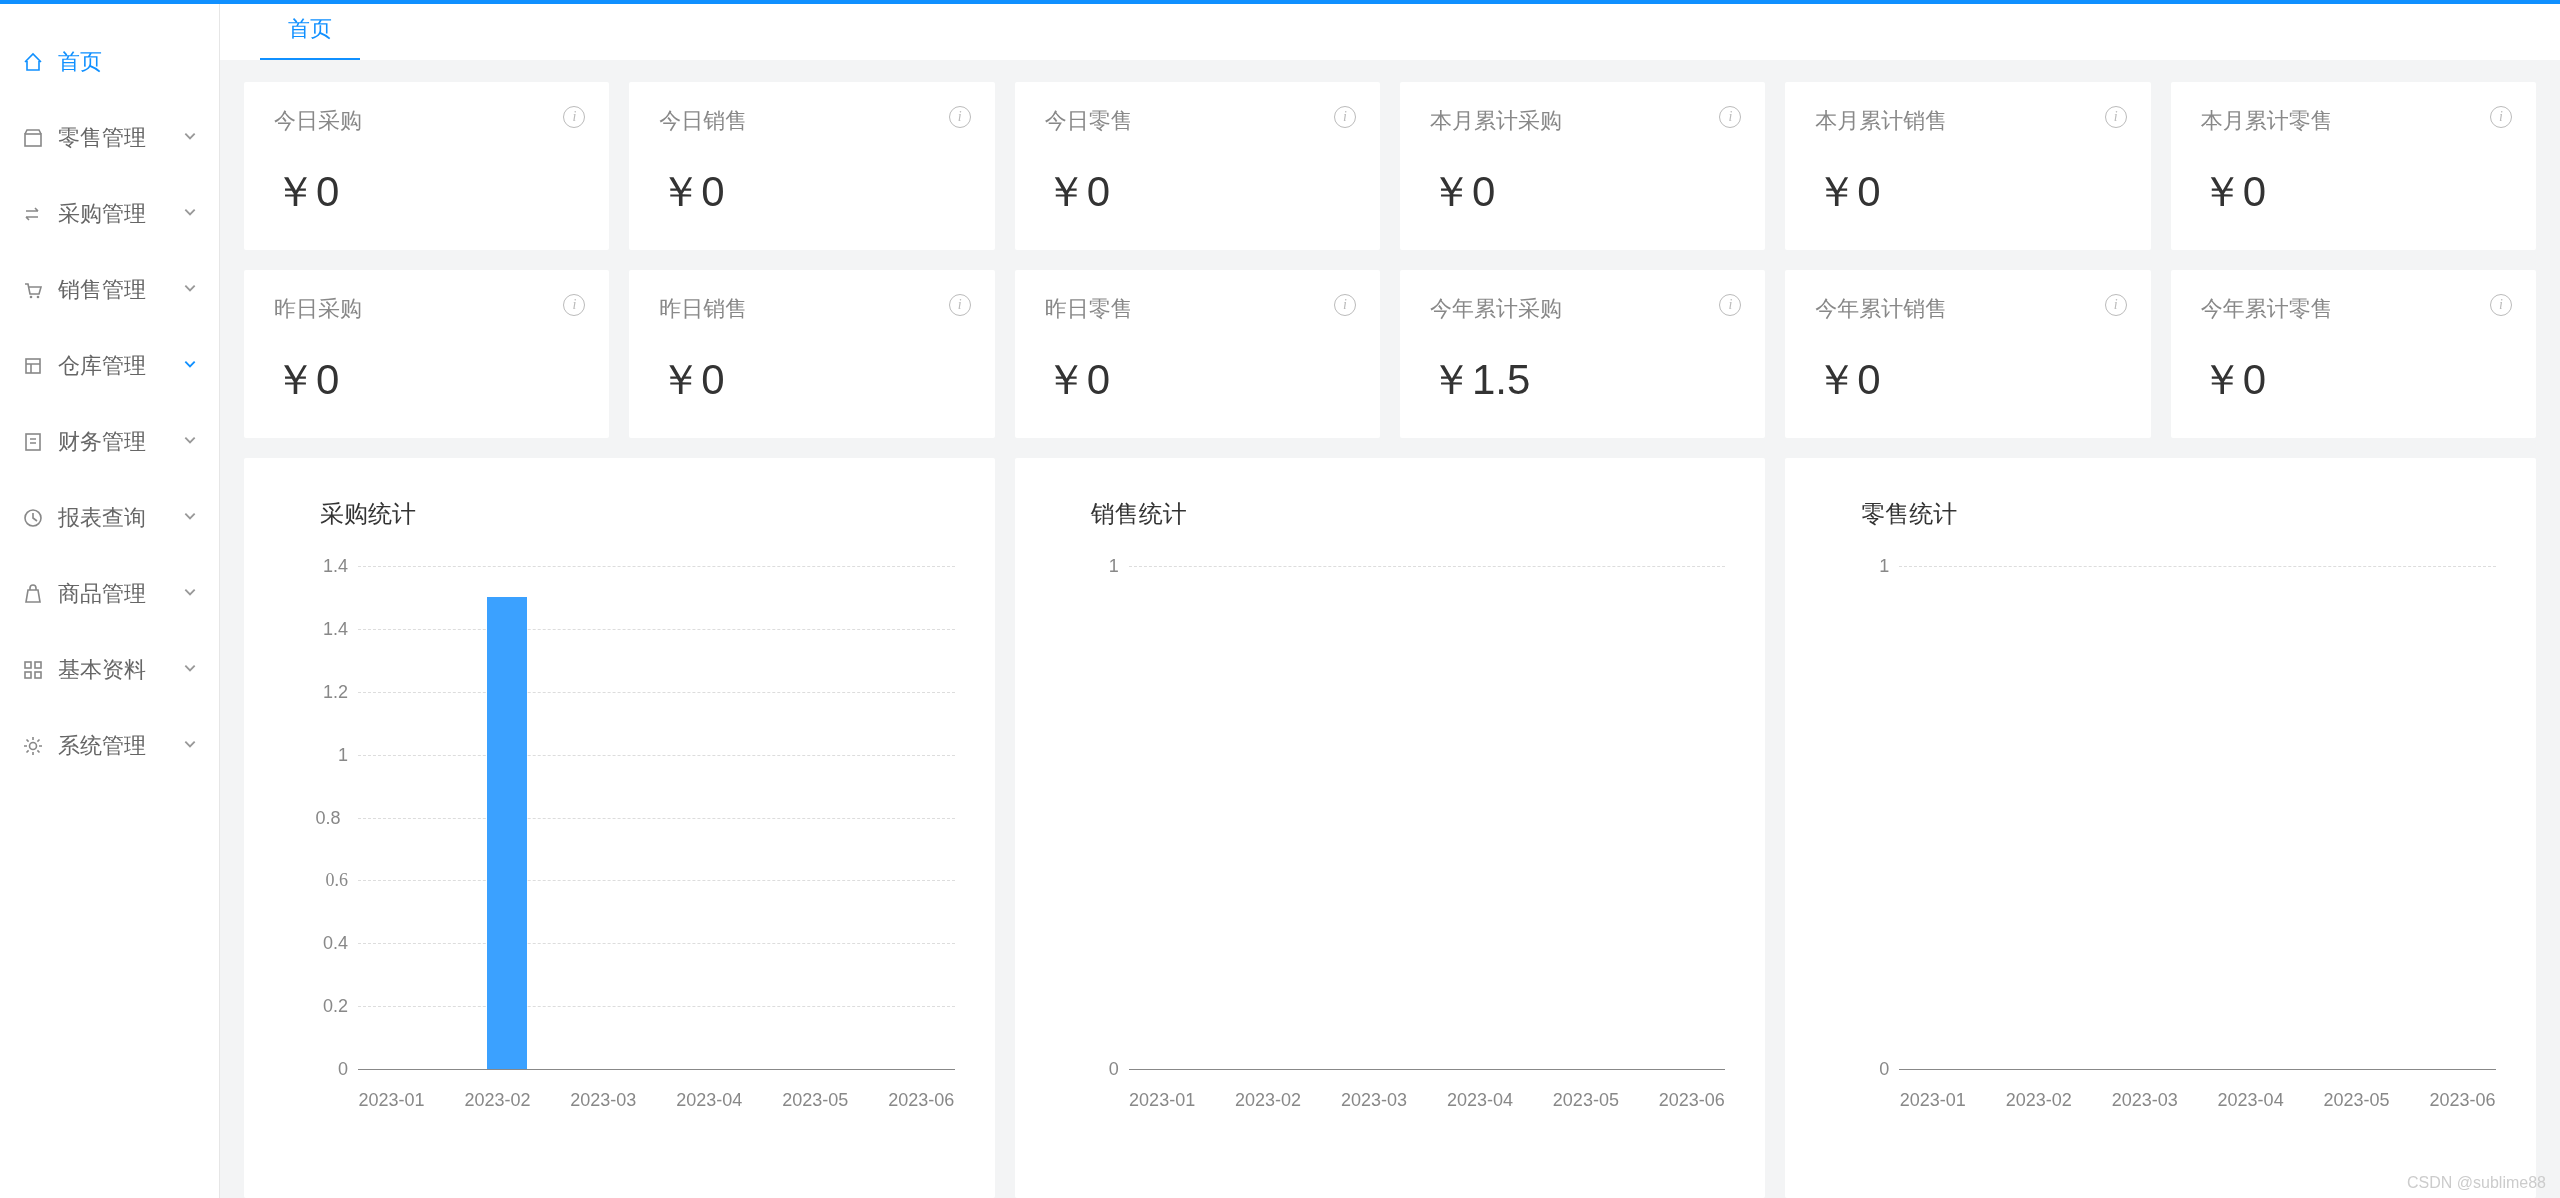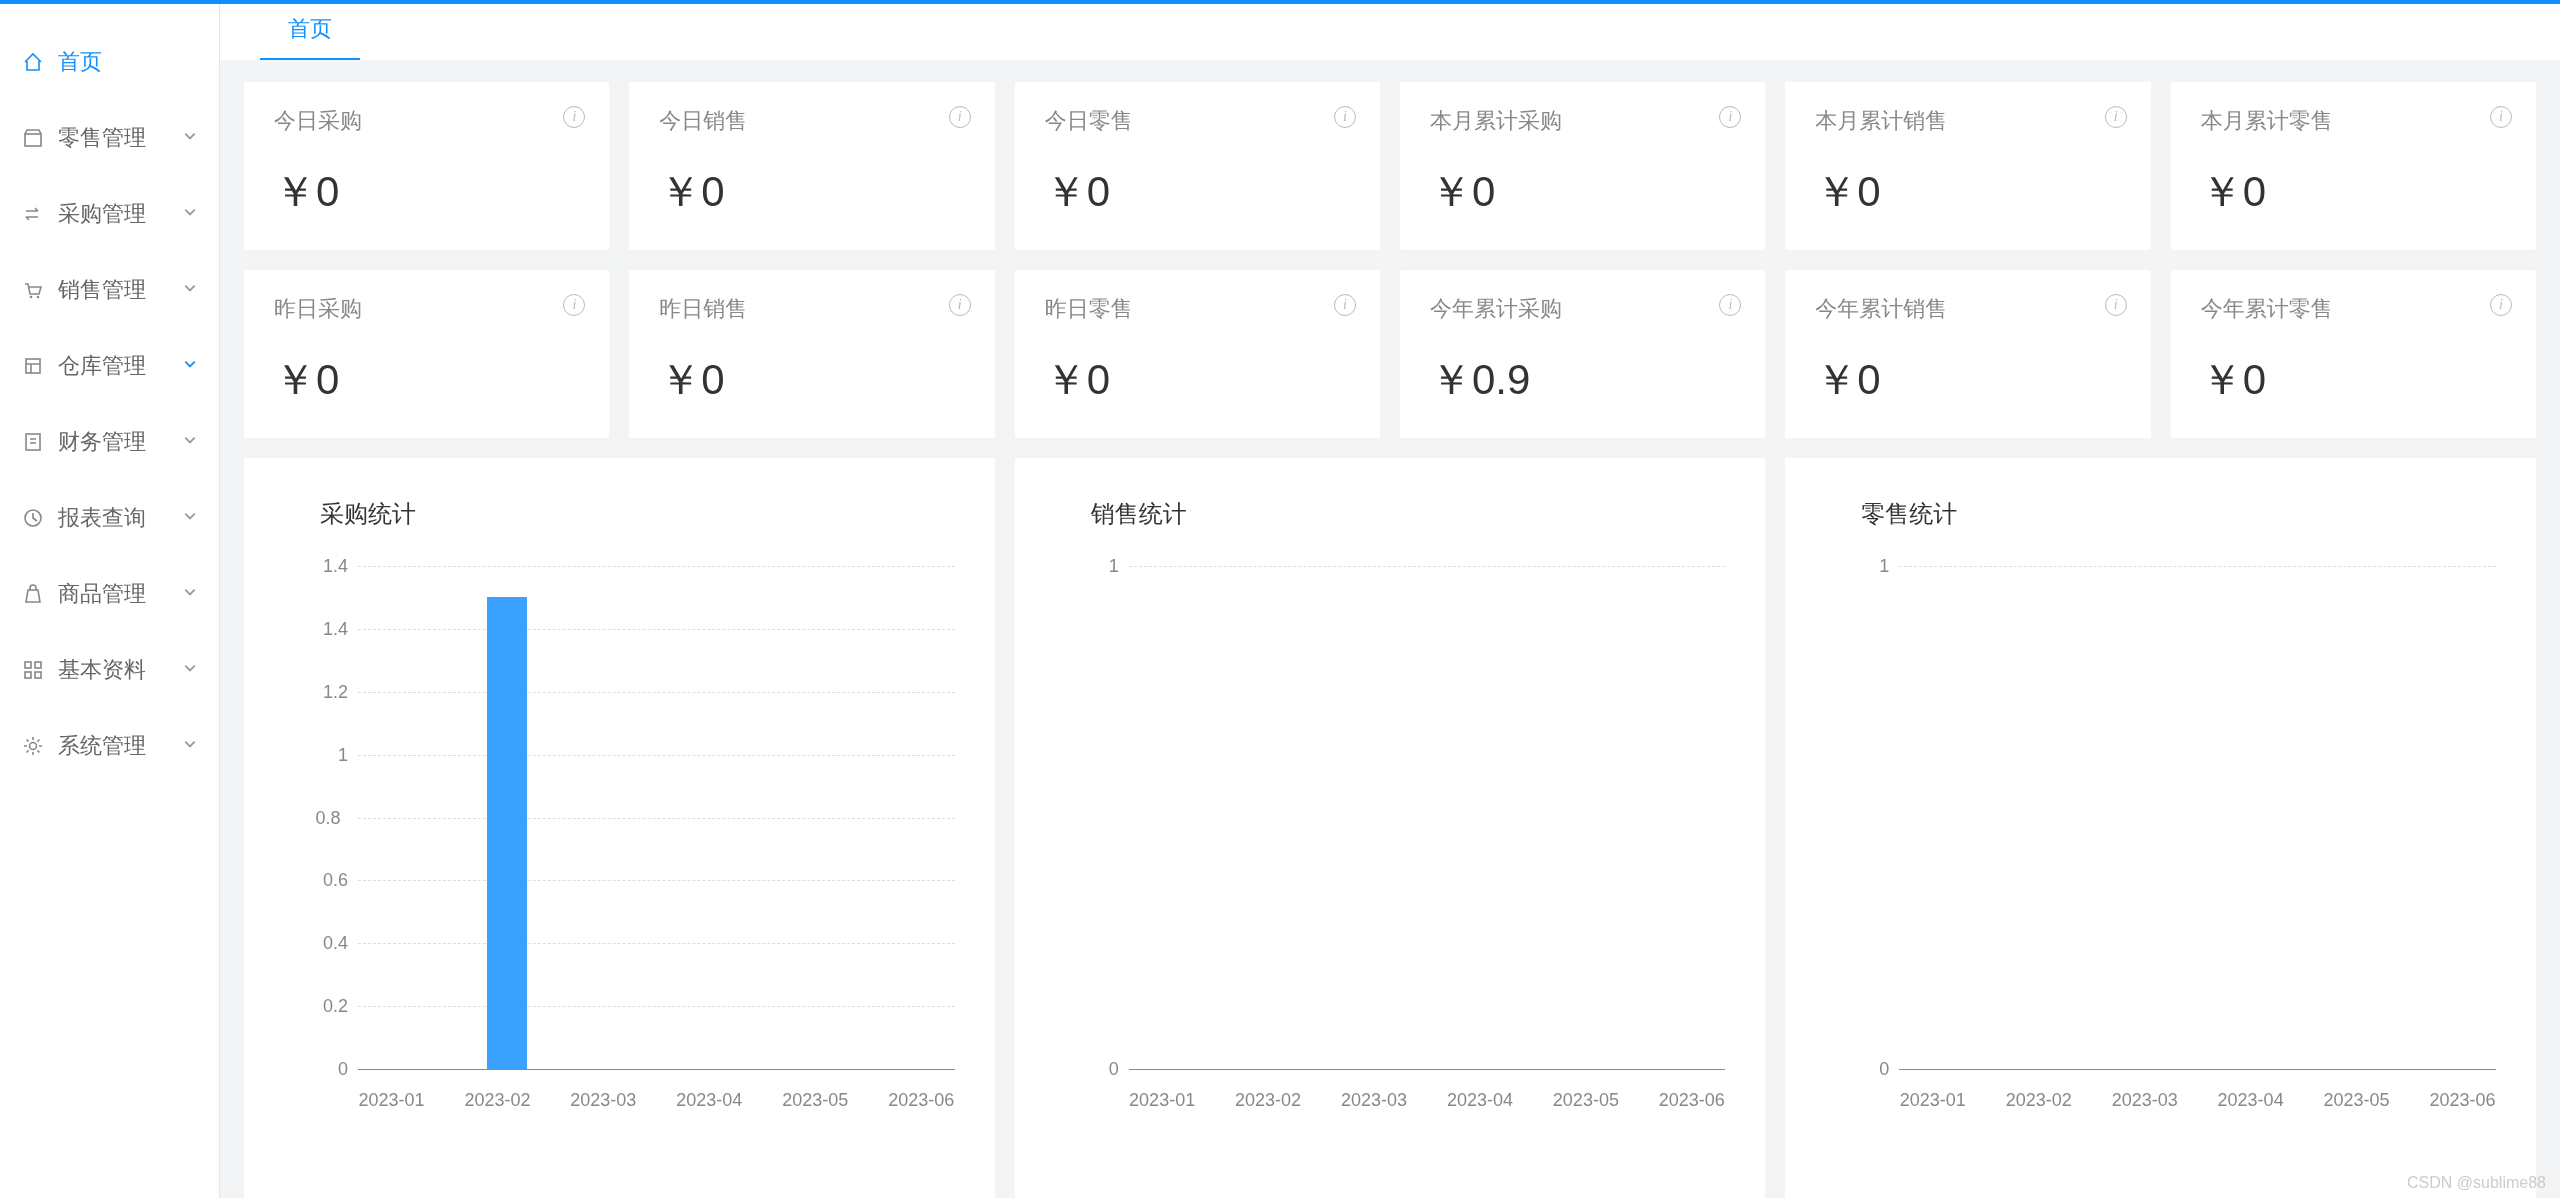--- a/index.html
+++ b/index.html
@@ -385,21 +385,21 @@
             <div class="stat-value">￥0</div>
             <div class="info-icon">i</div>
           </div>
           <div class="stat-card">
             <div class="stat-title">昨日零售</div>
             <div class="stat-value">￥0</div>
             <div class="info-icon">i</div>
           </div>
           <div class="stat-card">
             <div class="stat-title">今年累计采购</div>
-            <div class="stat-value">￥0.9</div>
+            <div class="stat-value">￥1.5</div>
             <div class="info-icon">i</div>
           </div>
           <div class="stat-card">
             <div class="stat-title">今年累计销售</div>
             <div class="stat-value">￥0</div>
             <div class="info-icon">i</div>
           </div>
           <div class="stat-card">
             <div class="stat-title">今年累计零售</div>
             <div class="stat-value">￥0</div>
@@ -410,21 +410,21 @@
           <div class="chart-card">
             <div class="chart-title">采购统计</div>
             <div class="chart-area">
               <div class="chart-plot">
                 <div class="y-label" style="top: 100%;">0</div>
                 <div class="grid-line" style="top: 87.5%;"></div>
                 <div class="y-label" style="top: 87.5%;">0.2</div>
                 <div class="grid-line" style="top: 75%;"></div>
                 <div class="y-label" style="top: 75%;">0.4</div>
                 <div class="grid-line" style="top: 62.5%;"></div>
-                <div class="y-label" style="top: 62.5%;">0.6</div>
+                <div class="y-label" style="top: 62.5%; font-family: Liberation Serif, serif;">0.6</div>
                 <div class="grid-line" style="top: 50%;"></div>
                 <div class="y-label" style="top: 50%; text-align: center;">0.8</div>
                 <div class="grid-line" style="top: 37.5%;"></div>
                 <div class="y-label" style="top: 37.5%;">1</div>
                 <div class="grid-line" style="top: 25%;"></div>
                 <div class="y-label" style="top: 25%;">1.2</div>
                 <div class="grid-line" style="top: 12.5%;"></div>
                 <div class="y-label" style="top: 12.5%;">1.4</div>
                 <div class="grid-line" style="top: 0%;"></div>
                 <div class="y-label" style="top: 0%;">1.4</div>

